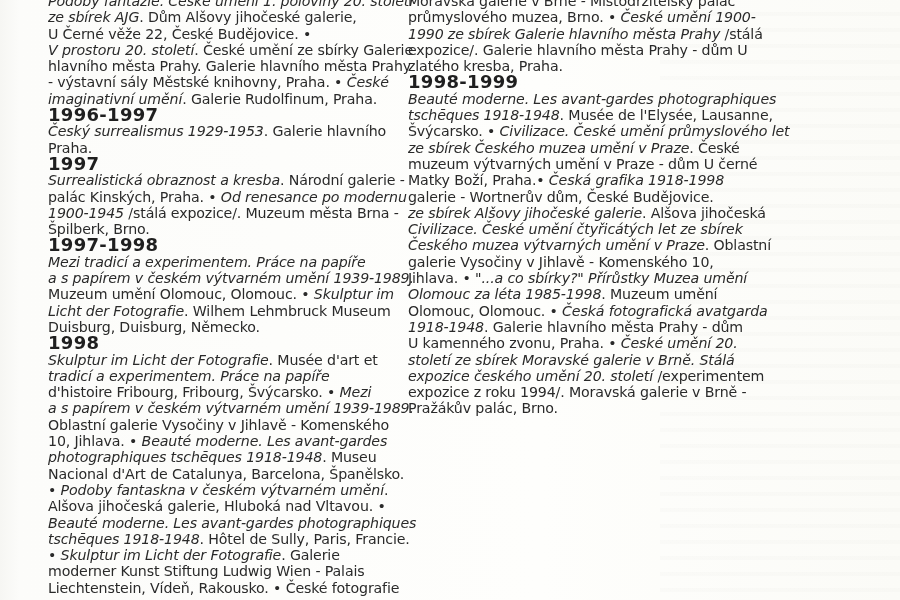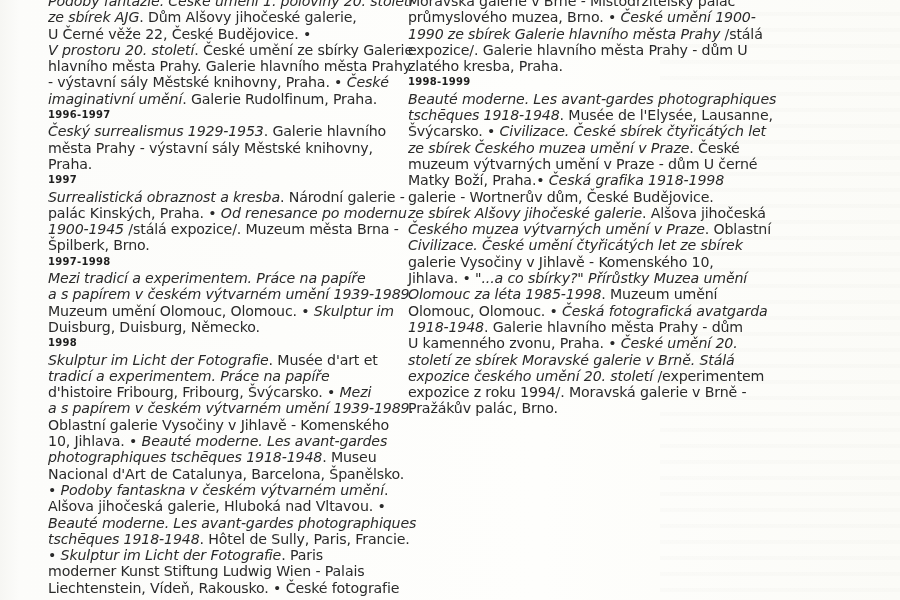--- a/index.html
+++ b/index.html
@@ -35,21 +35,21 @@
       left: 408px;
       top: -7px;
       width: 360px;
     }
     .line {
       white-space: nowrap;
       display: block;
     }
     .year {
       font-weight: bold;
-      font-size: 10px;
+      font-size: 18px;
       letter-spacing: 0.3px;
       line-height: 16.3px;
       display: block;
       color: #1f1f1f;
     }
     .it { font-style: italic; }
     .bleed {
       position: absolute;
       left: 660px;
       top: 0;
@@ -67,66 +67,66 @@
   <div class="col col-left">
       <span class="line"><span class="it">Podoby fantazie. </span><span class="it">České umění 1. poloviny 20. století</span></span>
       <span class="line"><span class="it">ze sbírek AJG</span><span>. Dům Alšovy jihočeské galerie,</span></span>
       <span class="line"><span>U Černé věže 22, České Budějovice. •</span></span>
       <span class="line"><span class="it">V prostoru 20. století</span><span>. České umění ze sbírky Galerie</span></span>
       <span class="line"><span>hlavního města Prahy. Galerie hlavního města Prahy</span></span>
       <span class="line"><span>- výstavní sály Městské knihovny, Praha. • </span><span class="it">České</span></span>
       <span class="line"><span class="it">imaginativní umění</span><span>. Galerie Rudolfinum, Praha.</span></span>
       <span class="year">1996-1997</span>
       <span class="line"><span class="it">Český surrealismus 1929-1953</span><span>. Galerie hlavního</span></span>
-      <span class="line"><span>města Prahy - výstavní sály Městské knihovny,</span></span>
       <span class="line"><span>Praha.</span></span>
       <span class="year">1997</span>
       <span class="line"><span class="it">Surrealistická obraznost a kresba</span><span>. Národní galerie -</span></span>
       <span class="line"><span>palác Kinských, Praha. • </span><span class="it">Od renesance po modernu</span></span>
       <span class="line"><span class="it">1900-1945</span><span> /stálá expozice/. Muzeum města Brna -</span></span>
       <span class="line"><span>Špilberk, Brno.</span></span>
       <span class="year">1997-1998</span>
       <span class="line"><span class="it">Mezi tradicí a experimentem. Práce na papíře</span></span>
       <span class="line"><span class="it">a s papírem v českém výtvarném umění 1939-1989.</span></span>
       <span class="line"><span>Muzeum umění Olomouc, Olomouc. • </span><span class="it">Skulptur im</span></span>
+      <span class="line"><span class="it">Licht der Fotografie</span><span>. Wilhem Lehmbruck Museum</span></span>
       <span class="line"><span>Duisburg, Duisburg, Německo.</span></span>
       <span class="year">1998</span>
       <span class="line"><span class="it">Skulptur im Licht der Fotografie</span><span>. Musée d'art et</span></span>
       <span class="line"><span class="it">tradicí a experimentem. Práce na papíře</span></span>
       <span class="line"><span>d'histoire Fribourg, Fribourg, Švýcarsko. • </span><span class="it">Mezi</span></span>
       <span class="line"><span class="it">a s papírem v českém výtvarném umění 1939-1989.</span></span>
       <span class="line"><span>Oblastní galerie Vysočiny v Jihlavě - Komenského</span></span>
       <span class="line"><span>10, Jihlava. • </span><span class="it">Beauté moderne. Les avant-gardes</span></span>
       <span class="line"><span class="it">photographiques tschēques 1918-1948</span><span>. Museu</span></span>
       <span class="line"><span>Nacional d'Art de Catalunya, Barcelona, Španělsko.</span></span>
       <span class="line"><span>• </span><span class="it">Podoby fantaskna v českém výtvarném umění</span><span>.</span></span>
       <span class="line"><span>Alšova jihočeská galerie,  Hluboká nad Vltavou. •</span></span>
       <span class="line"><span class="it">Beauté moderne. Les avant-gardes photographiques</span></span>
       <span class="line"><span class="it">tschēques 1918-1948</span><span>. Hôtel de Sully, Paris, Francie.</span></span>
-      <span class="line"><span>• </span><span class="it">Skulptur im Licht der Fotografie</span><span>. Paris</span></span>
+      <span class="line"><span>• </span><span class="it">Skulptur im Licht der Fotografie</span><span>. Galerie</span></span>
       <span class="line"><span>moderner Kunst Stiftung Ludwig Wien - Palais</span></span>
       <span class="line"><span>Liechtenstein, Vídeň, Rakousko. • České fotografie</span></span>
     </div>
   <div class="col col-right">
       <span class="line"><span>Moravská galerie v Brně - Místodržitelský palác</span></span>
       <span class="line"><span>průmyslového muzea, Brno. • </span><span class="it">České umění 1900-</span></span>
       <span class="line"><span class="it">1990 ze sbírek Galerie hlavního města Prahy</span><span> /stálá</span></span>
       <span class="line"><span>expozice/. Galerie hlavního města Prahy - dům U</span></span>
       <span class="line"><span>zlatého kresba, Praha.</span></span>
       <span class="year">1998-1999</span>
       <span class="line"><span class="it">Beauté moderne. Les avant-gardes photographiques</span></span>
       <span class="line"><span class="it">tschēques 1918-1948</span><span>. Musée de l'Elysée, Lausanne,</span></span>
-      <span class="line"><span>Švýcarsko. • </span><span class="it">Civilizace. České sbírek čtyřicátých let</span></span>
+      <span class="line"><span>Švýcarsko. • </span><span class="it">Civilizace. České umění průmyslového let</span></span>
       <span class="line"><span class="it">ze sbírek Českého muzea umění v Praze</span><span>. České</span></span>
       <span class="line"><span>muzeum výtvarných umění v Praze - dům U  černé</span></span>
       <span class="line"><span>Matky Boží, Praha.• </span><span class="it">Česká grafika 1918-1998</span></span>
       <span class="line"><span>galerie - Wortnerův dům, České Budějovice.</span></span>
       <span class="line"><span class="it">ze sbírek Alšovy jihočeské galerie</span><span>. Alšova jihočeská</span></span>
+      <span class="line"><span class="it">Civilizace. České umění čtyřicátých let ze sbírek</span></span>
       <span class="line"><span class="it">Českého muzea výtvarných umění v Praze</span><span>. Oblastní</span></span>
-      <span class="line"><span class="it">Civilizace. České umění čtyřicátých let ze sbírek</span></span>
       <span class="line"><span>galerie Vysočiny v Jihlavě -  Komenského 10,</span></span>
       <span class="line"><span>Jihlava. • </span><span class="it">"...a co sbírky?" Přírůstky Muzea umění</span></span>
       <span class="line"><span class="it">Olomouc za léta 1985-1998</span><span>. Muzeum umění</span></span>
       <span class="line"><span>Olomouc, Olomouc. • </span><span class="it">Česká fotografická avatgarda</span></span>
       <span class="line"><span class="it">1918-1948</span><span>. Galerie hlavního města Prahy - dům</span></span>
       <span class="line"><span>U kamenného zvonu, Praha. • </span><span class="it">České umění 20.</span></span>
       <span class="line"><span class="it">století ze sbírek Moravské galerie v Brně. Stálá</span></span>
       <span class="line"><span class="it">expozice českého umění 20. století</span><span> /experimentem</span></span>
       <span class="line"><span>expozice z roku 1994/. Moravská galerie v Brně -</span></span>
       <span class="line"><span>Pražákův palác, Brno.</span></span>

